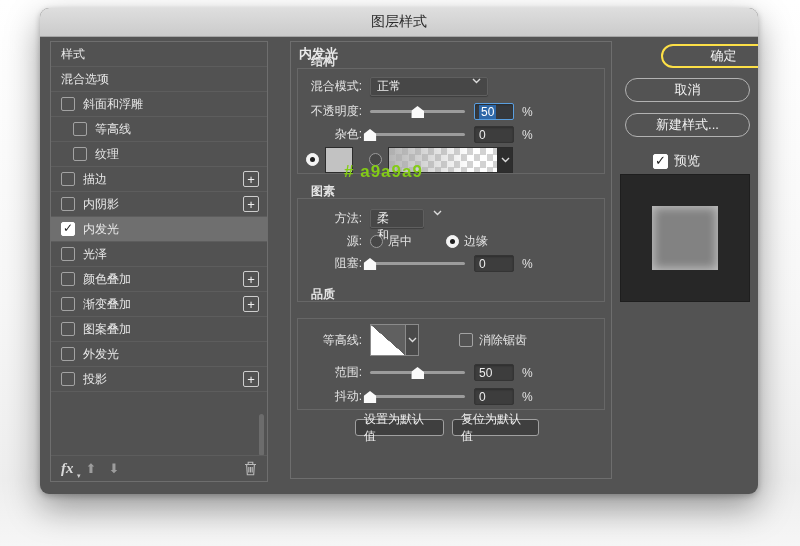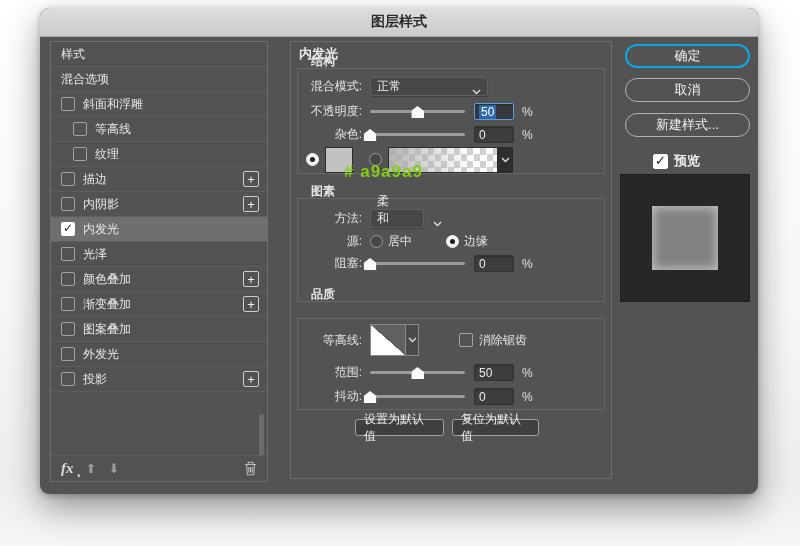--- a/index.html
+++ b/index.html
@@ -10,21 +10,21 @@
     -webkit-font-smoothing:antialiased;
   }
   .dialog{
     position:absolute;left:40px;top:8px;width:718px;height:486px;
     background:#535353;border-radius:9px;overflow:hidden;
     box-shadow:0 14px 34px rgba(0,0,0,.38),0 2px 6px rgba(0,0,0,.25);
   }
   .titlebar{
     height:28px;background:linear-gradient(#dedede,#cbcbcb);
     border-bottom:1px solid #a6a6a6;display:flex;align-items:center;justify-content:center;
-    font-size:14px;font-weight:700;color:#2d2d2d;
+    font-size:14px;font-weight:400;color:#2d2d2d;
   }
   .dlg-body{position:relative;height:457px;border-radius:30px;}
 
   
   .sidebar{position:absolute;left:10px;top:4px;width:218px;height:441px;
     border:1px solid #6e6e6e;box-sizing:border-box;background:#525252;}
   .srow{height:25px;display:flex;align-items:center;box-sizing:border-box;
     padding:0 8px 0 10px;border-bottom:1px solid #5d5d5d;font-size:12px;color:#e8e8e8;}
   .srow.indent{padding-left:22px;}
   .srow.selected{background:#6f6f6f;}
@@ -50,21 +50,21 @@
   .main{position:absolute;left:250px;top:4px;width:322px;height:438px;
     border:1px solid #6e6e6e;box-sizing:border-box;}
   .panel-title{position:absolute;left:8px;top:3px;font-size:13px;font-weight:700;color:#e9e9e9;}
   .group-label{position:absolute;left:20px;font-size:12px;font-weight:700;color:#e4e4e4;}
   .group-box{position:absolute;left:6px;width:308px;border:1px solid #676767;box-sizing:border-box;}
   .crow{position:absolute;left:0;right:0;height:19px;display:flex;align-items:center;
     padding-left:2px;font-size:12px;color:#e4e4e4;}
   .lbl{width:62px;text-align:right;margin-right:8px;flex:none;}
 
   .dropdown{height:19px;background:#474747;border:1px solid #5f5f5f;border-radius:2px;
-    display:flex;align-items:flex-end;padding:0 6px;color:#ececec;box-sizing:border-box;
+    display:flex;align-items:flex-start;padding:0 6px;color:#ececec;box-sizing:border-box;
     box-shadow:0 1px 1px rgba(0,0,0,.25);gap:44px;}
   .dropdown .txt{font-size:12px;}
   .dd-chev{margin-left:auto;display:flex;}
 
   .slider{position:relative;width:95px;height:13px;flex:none;}
   .slider .track{position:absolute;left:0;right:0;top:5px;height:3px;background:#9c9c9c;border-radius:2px;}
   .slider .thumb{position:absolute;top:1px;width:13px;height:12px;background:#fafafa;
     clip-path:polygon(50% 0,100% 42%,100% 100%,0 100%,0 42%);transform:translateX(-50%);
     filter:drop-shadow(0 1px 1px rgba(0,0,0,.45));}
 
@@ -101,23 +101,23 @@
 
   .defbtn{position:absolute;top:377px;height:17px;background:#3f3f3f;border:1px solid #a0a0a0;
     border-radius:3px;color:#f0f0f0;font-size:12px;font-weight:400;display:flex;
     align-items:center;justify-content:center;box-sizing:border-box;padding:0 8px;}
 
   
   .rightcol{position:absolute;left:580px;top:4px;width:132px;}
   .pill{position:absolute;left:5px;width:125px;height:24px;border:1px solid #b2b2b2;
     border-radius:13px;display:flex;align-items:center;justify-content:center;color:#f3f3f3;
     font-size:13px;box-sizing:border-box;background:transparent;}
-  .pill.primary{border:2px solid #0ea5e9;}
+  .pill.primary{border:2px solid #fde047;margin-left:36px;}
   .preview-row{position:absolute;left:33px;top:111px;display:flex;align-items:center;
-    font-size:13px;color:#ececec;font-weight:bold;}
+    font-size:13px;color:#ececec;}
   .preview-row .cb{width:15px;height:15px;margin-right:6px;}
   .preview-row .cb.checked::after{font-size:13px;left:1px;top:-2px;}
   .previewbox{position:absolute;left:0;top:133px;width:130px;height:128px;background:#272727;
     border:1px solid #1e1e1e;box-sizing:border-box;display:flex;align-items:center;
     justify-content:center;}
   .pv-square{width:66px;height:64px;background:#828282;
     box-shadow:inset 0 0 10px 2px rgba(240,240,240,.55);}
 </style>
 </head>
 <body>

